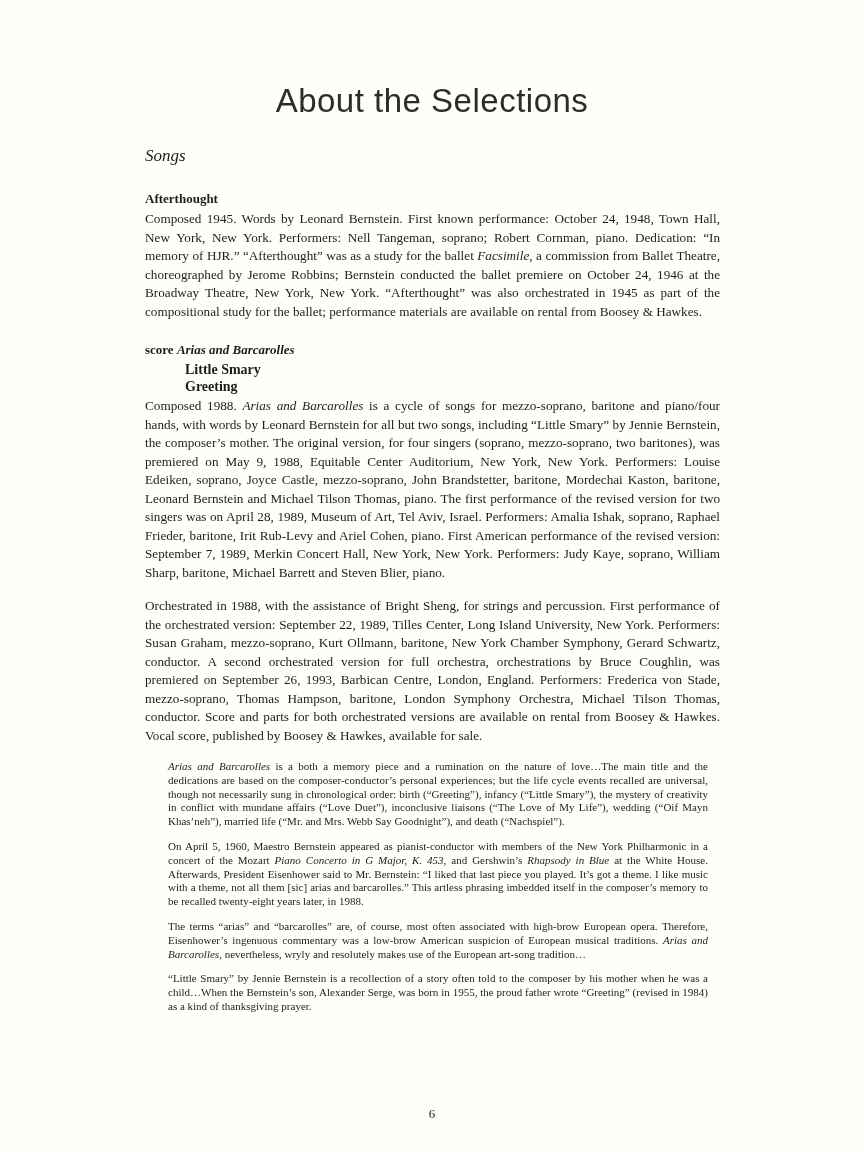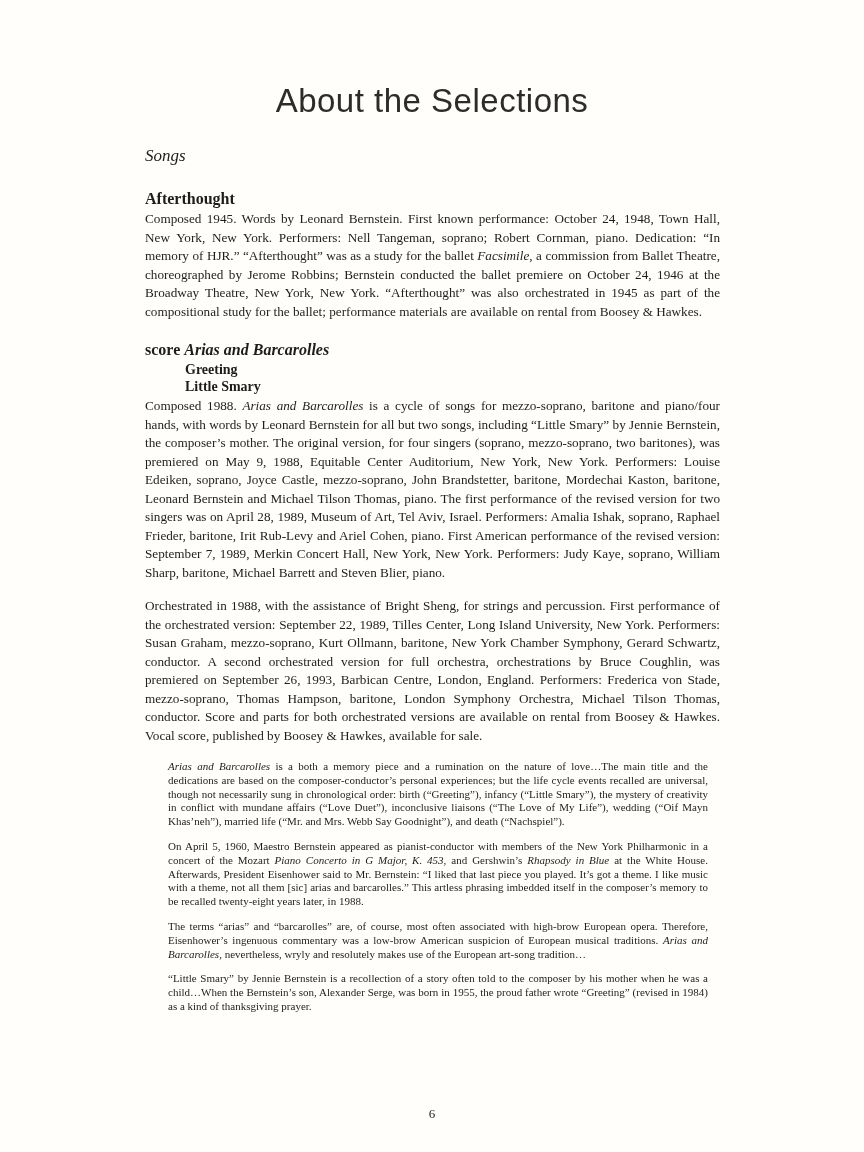--- a/index.html
+++ b/index.html
@@ -31,21 +31,21 @@
   .content {
     margin: 0 144px 0 145px;
   }
   .section {
     font-size: 17px;
     font-weight: normal;
     font-style: italic;
     margin: 0 0 24px 0;
   }
   .heading {
-    font-size: 16px;
+    font-size: 13px;
     font-weight: bold;
     margin: 20px 0 3px 0;
     line-height: 17px;
   }
   .heading.first {
     margin-top: 0;
   }
   .subtitle {
     font-size: 14px;
     font-weight: bold;
@@ -85,22 +85,22 @@
   <h1 class="title">About the Selections</h1>
 
   <div class="content">
 
     <h2 class="section">Songs</h2>
 
     <h3 class="heading first">Afterthought</h3>
     <p class="body"><span>Composed 1945. Words by Leonard Bernstein. First known performance: October 24, 1948, Town Hall, New York, New York. Performers: Nell Tangeman, soprano; Robert Cornman, piano. Dedication: “In memory of HJR.” “Afterthought” was as a study for the ballet </span><em>Facsimile</em><span>, a commission from Ballet Theatre, choreographed by Jerome Robbins; Bernstein conducted the ballet premiere on October 24, 1946 at the Broadway Theatre, New York, New York. “Afterthought” was also orchestrated in 1945 as part of the compositional study for the ballet; performance materials are available on rental from Boosey &amp; Hawkes.</span></p>
 
     <h3 class="heading"><span>score </span><em>Arias and Barcarolles</em></h3>
+    <div class="subtitle">Little Smary</div>
     <div class="subtitle">Greeting</div>
-    <div class="subtitle">Little Smary</div>
     <p class="body"><span>Composed 1988. </span><em>Arias and Barcarolles</em><span> is a cycle of songs for mezzo-soprano, baritone and piano/four hands, with words by Leonard Bernstein for all but two songs, including “Little Smary” by Jennie Bernstein, the composer’s mother. The original version, for four singers (soprano, mezzo-soprano, two baritones), was premiered on May 9, 1988, Equitable Center Auditorium, New York, New York. Performers: Louise Edeiken, soprano, Joyce Castle, mezzo-soprano, John Brandstetter, baritone, Mordechai Kaston, baritone, Leonard Bernstein and Michael Tilson Thomas, piano. The first performance of the revised version for two singers was on April 28, 1989, Museum of Art, Tel Aviv, Israel. Performers: Amalia Ishak, soprano, Raphael Frieder, baritone, Irit Rub-Levy and Ariel Cohen, piano. First American performance of the revised version: September 7, 1989, Merkin Concert Hall, New York, New York. Performers: Judy Kaye, soprano, William Sharp, baritone, Michael Barrett and Steven Blier, piano.</span></p>
     <p class="body"><span>Orchestrated in 1988, with the assistance of Bright Sheng, for strings and percussion. First performance of the orchestrated version: September 22, 1989, Tilles Center, Long Island University, New York. Performers: Susan Graham, mezzo-soprano, Kurt Ollmann, baritone, New York Chamber Symphony, Gerard Schwartz, conductor. A second orchestrated version for full orchestra, orchestrations by Bruce Coughlin, was premiered on September 26, 1993, Barbican Centre, London, England. Performers: Frederica von Stade, mezzo-soprano, Thomas Hampson, baritone, London Symphony Orchestra, Michael Tilson Thomas, conductor. Score and parts for both orchestrated versions are available on rental from Boosey &amp; Hawkes. Vocal score, published by Boosey &amp; Hawkes, available for sale.</span></p>
 
     <div class="quote-group">
       <div class="quote"><em>Arias and Barcarolles</em><span> is a both a memory piece and a rumination on the nature of love…The main title and the dedications are based on the composer-conductor’s personal experiences; but the life cycle events recalled are universal, though not necessarily sung in chronological order: birth (“Greeting”), infancy (“Little Smary”), the mystery of creativity in conflict with mundane affairs (“Love Duet”), inconclusive liaisons (“The Love of My Life”), wedding (“Oif Mayn Khas’neh”), married life (“Mr. and Mrs. Webb Say Goodnight”), and death (“Nachspiel”).</span></div>
       <div class="quote"><span>On April 5, 1960, Maestro Bernstein appeared as pianist-conductor with members of the New York Philharmonic in a concert of the Mozart </span><em>Piano Concerto in G Major, K. 453,</em><span> and Gershwin’s </span><em>Rhapsody in Blue</em><span> at the White House. Afterwards, President Eisenhower said to Mr. Bernstein: “I liked that last piece you played. It’s got a theme. I like music with a theme, not all them [sic] arias and barcarolles.” This artless phrasing imbedded itself in the composer’s memory to be recalled twenty-eight years later, in 1988.</span></div>
       <div class="quote"><span>The terms “arias” and “barcarolles” are, of course, most often associated with high-brow European opera. Therefore, Eisenhower’s ingenuous commentary was a low-brow American suspicion of European musical traditions. </span><em>Arias and Barcarolles</em><span>, nevertheless, wryly and resolutely makes use of the European art-song tradition…</span></div>
       <div class="quote"><span>“Little Smary” by Jennie Bernstein is a recollection of a story often told to the composer by his mother when he was a child…When the Bernstein’s son, Alexander Serge, was born in 1955, the proud father wrote “Greeting” (revised in 1984) as a kind of thanksgiving prayer.</span></div>
     </div>
 

